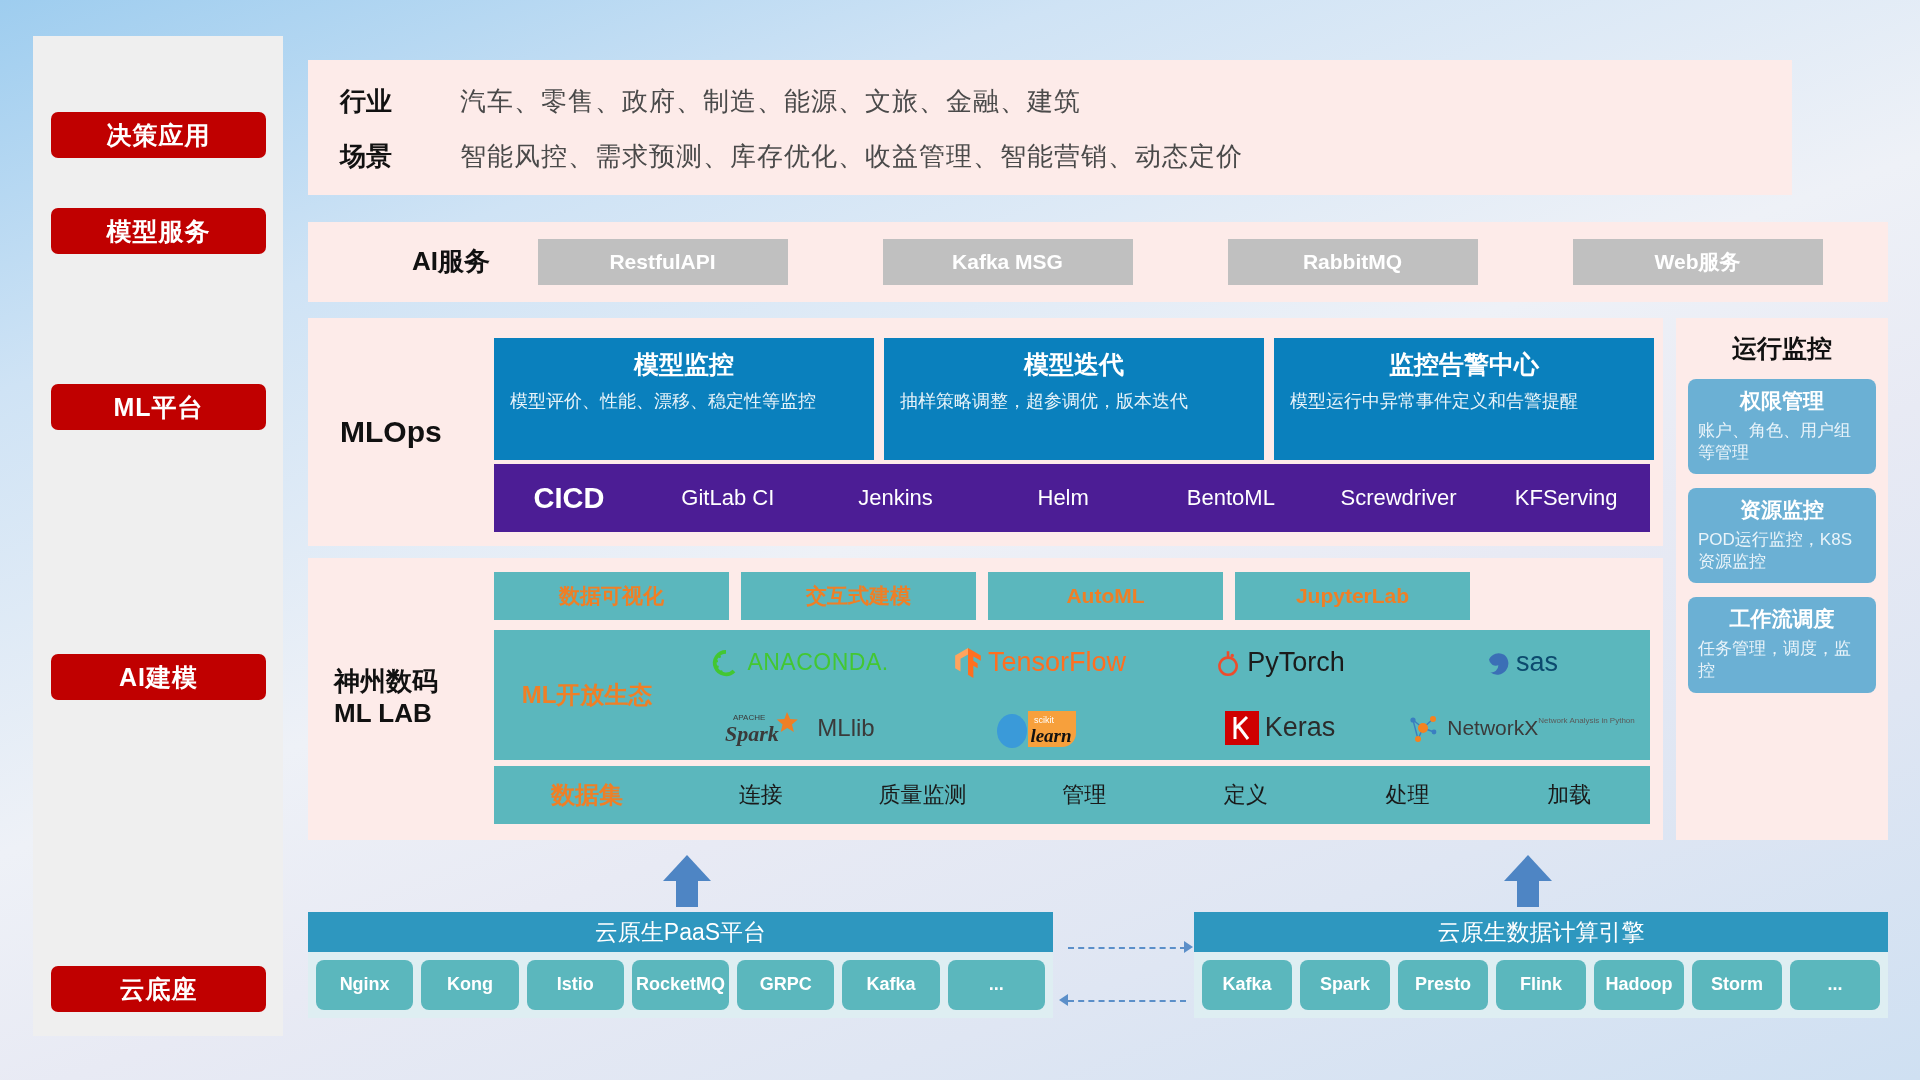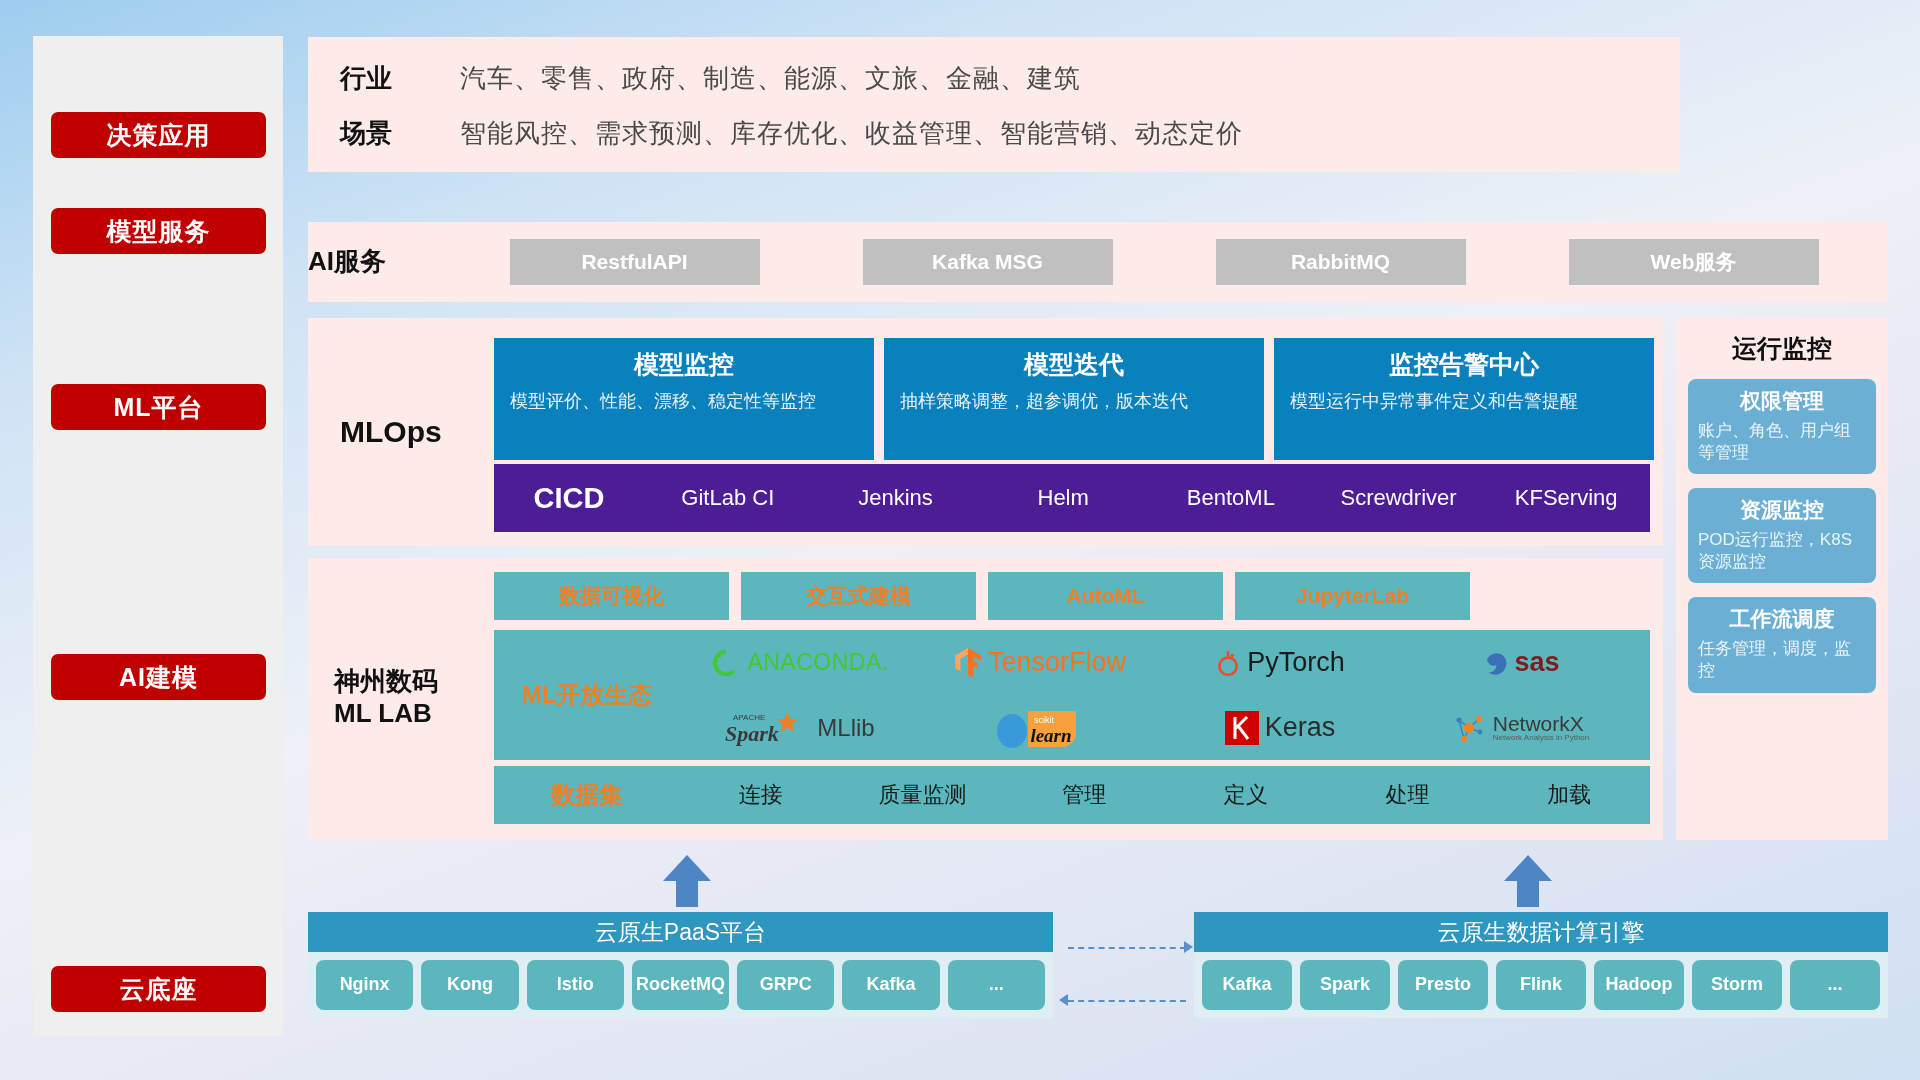--- a/index.html
+++ b/index.html
@@ -42,28 +42,28 @@
     background: #fdebe9;
     left: 0;
   }
 
   .row-label {
     font-size: 26px; font-weight: bold; color: #111;
     white-space: pre-line; line-height: 1.22;
   }
 
   
-  #band-app { top: 37px; height: 135px; width: 1372px; }
+  #band-app { top: 60px; height: 135px; width: 1484px; }
   .app-line { position: absolute; display: flex; align-items: center; }
   .app-key { width: 120px; font-size: 26px; font-weight: bold; color: #111; padding-left: 32px; }
   .app-val { font-size: 26px; color: #4a4a4a; letter-spacing: 1px; }
 
   
   #band-svc { top: 222px; height: 80px; width: 1580px; display: flex; align-items: center; }
-  #band-svc .row-label { width: 150px; }
+  #band-svc .row-label { margin-left: 32px; width: 150px; text-align: right; }
   .svc-chips { display: flex; gap: 0; flex: 1; justify-content: space-around; padding-right: 18px; }
   .svc-chip {
     width: 250px; height: 46px;
     background: #c0c0c0;
     color: #ffffff; font-size: 21px; font-weight: bold;
     display: flex; align-items: center; justify-content: center;
   }
 
   
   #band-mlops { top: 318px; height: 228px; width: 1355px; }
@@ -320,21 +320,21 @@
               <path d="M12 3 L12 10 M12 9 a8 8 0 1 0 0.1 0" fill="none" stroke="#ee4c2c" stroke-width="2.4"></path>
               <circle cx="16" cy="7" r="1.6" fill="#ee4c2c"></circle>
             </svg>
             <span class="logo-txt" style="color:#1b1b1b;">PyTorch</span>
           </div>
 
           <div class="logo">
             <svg width="28" height="28" viewBox="0 0 24 24">
               <path d="M19 5 A9 9 0 0 0 6 9 A6 6 0 0 0 14 14 A6 6 0 0 1 7 20 A9 9 0 0 0 19 5 Z" fill="#3b6fb6"></path>
             </svg>
-            <span class="logo-txt" style="color:#7f1d1d;font-weight:bold;">sas</span>
+            <span class="logo-txt" style="color:#0c4a6e;font-weight:normal;">sas</span>
           </div>
 
           <div class="logo">
             <svg width="86" height="40" viewBox="0 0 86 40">
               <text x="8" y="12" font-family="Liberation Sans, sans-serif" font-size="8" fill="#3a3a3a">APACHE</text>
               <text x="0" y="33" font-family="Liberation Serif, serif" font-size="22" font-weight="bold" font-style="italic" fill="#3a3a3a">Spark</text>
               <path d="M62 4 l3.2 7 7.6 0.6 -5.8 5 1.9 7.4 -6.6 -4 -6.6 4 1.9 -7.4 -5.8 -5 7.6 -0.6 Z" fill="#ef7f26"></path>
             </svg>
             <span class="logo-txt" style="color:#3a3a3a;font-size:24px;">MLlib</span>
           </div>
@@ -360,21 +360,21 @@
             <svg width="36" height="36" viewBox="0 0 36 36">
               <g stroke="#3a7fc1" stroke-width="1.4" fill="none">
                 <path d="M18 18 L8 10 M18 18 L28 9 M18 18 L29 22 M18 18 L13 29 M8 10 L13 29"></path>
               </g>
               <circle cx="18" cy="18" r="5" fill="#f58220"></circle>
               <circle cx="8" cy="10" r="2.6" fill="#3a7fc1"></circle>
               <circle cx="28" cy="9" r="3" fill="#f58220"></circle>
               <circle cx="29" cy="22" r="2.4" fill="#3a7fc1"></circle>
               <circle cx="13" cy="29" r="3" fill="#f58220"></circle>
             </svg>
-            <div style="display:flex;flex-direction:column;line-height:1;">
+            <div style="display:flex;line-height:1;">
               <span style="color:#3a3a3a;font-size:21px;">NetworkX</span>
               <span style="color:#5a5a5a;font-size:8px;">Network Analysis in Python</span>
             </div>
           </div>
 
         </div>
       </div>
 
       <div class="ds-bar">
         <div class="ds-title">数据集</div>

